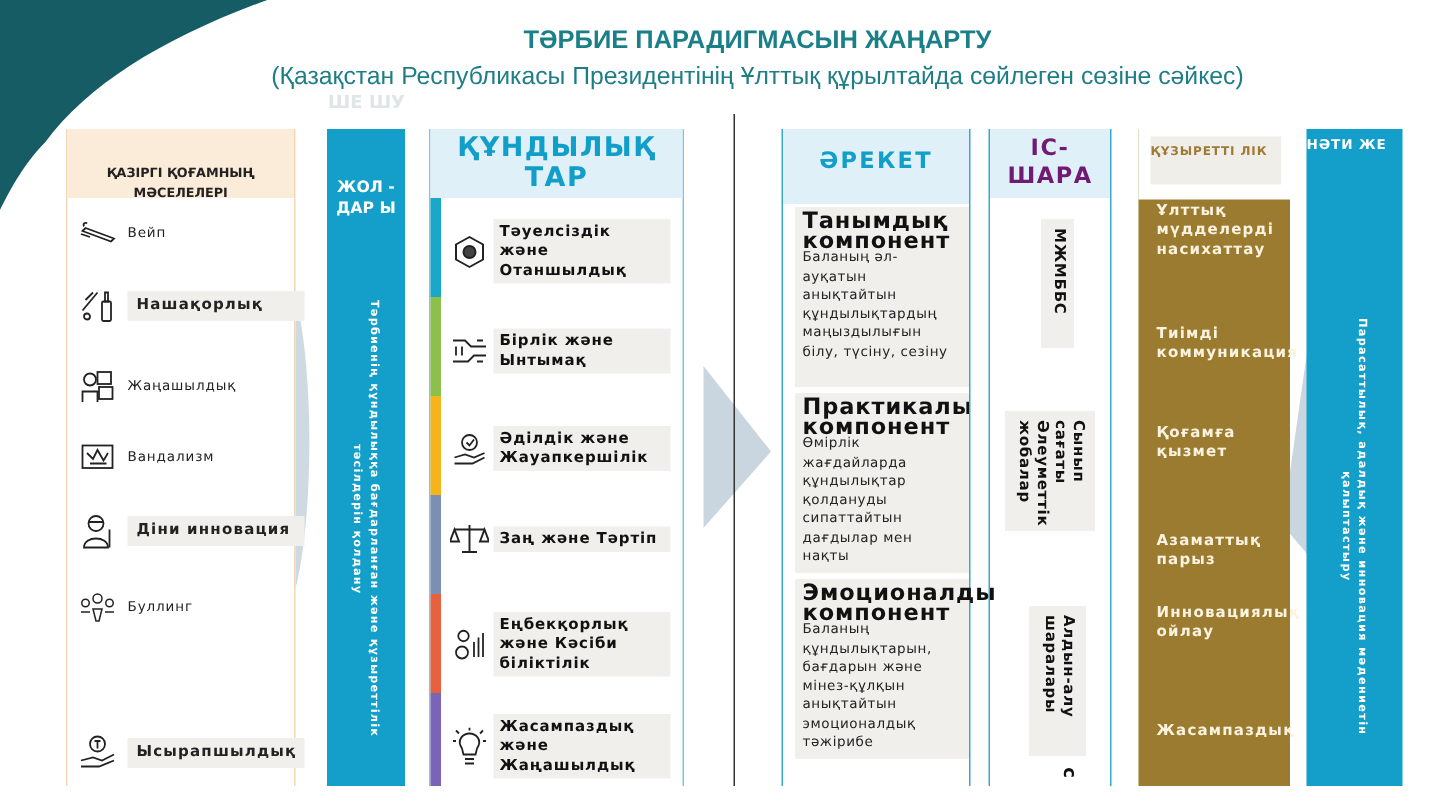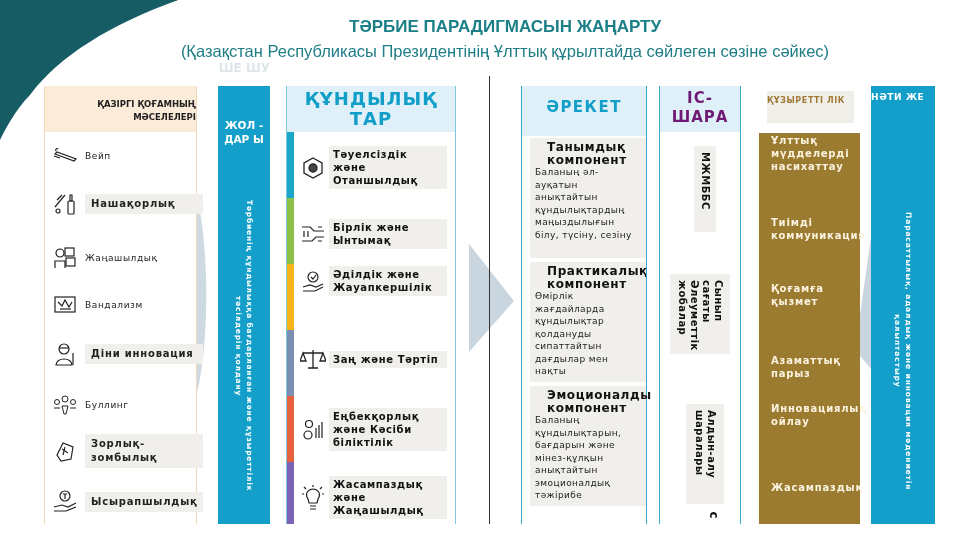--- a/index.html
+++ b/index.html
@@ -12,21 +12,21 @@
     font-family: "Liberation Sans", sans-serif; font-weight: bold; font-size: 17px; color: #1a7f86; }
   .subtitle { position: absolute; top: 42px; left: 0; width: 1010px; text-align: center;
     font-family: "Liberation Sans", sans-serif; font-size: 16.5px; color: #1f7d86; }
 
   .bg-arrow { position: absolute; pointer-events: none; }
 
   
   .col-problems { position: absolute; left: 44px; top: 86px; width: 153px; height: 438px;
     border-left: 1px solid #f2d8b8; border-right: 1px solid #f2d8b8; background: #fff; }
   .col-problems .hdr { height: 46px; background: #fbebd9; font-size: 8.5px; font-weight: bold;
-    text-align: right; padding-top: 12px; line-height: 13px; color: #222; }
+    text-align: center; padding-top: 24px; line-height: 13px; color: #222; }
   .prob { position: absolute; left: 0; width: 175px; display: flex; align-items: center; }
   .prob .ico { width: 40px; display: flex; justify-content: center; }
   .prob .lbl { font-size: 9px; color: #222; letter-spacing: 0.6px; }
   .prob .lbl.box { background: #f0efeb; font-weight: bold; font-size: 10px; padding: 3px 6px;
     line-height: 14px; width: 118px; letter-spacing: 0.8px; }
 
   
   .col-ways { position: absolute; left: 218px; top: 86px; width: 52px; height: 438px; background: #139fc9; }
   .ways-ghost { position: absolute; left: 218px; top: 62px; width: 52px; text-align: right;
     color: #dfe6e8; font-weight: bold; font-size: 12px; line-height: 12px; }
@@ -50,21 +50,21 @@
 
   .divider-line { position: absolute; left: 489px; top: 76px; width: 1px; height: 448px; background: #333; }
 
   
   .col-action { position: absolute; left: 521px; top: 86px; width: 126px; height: 438px;
     border-left: 1px solid #3aa7cb; border-right: 1px solid #3aa7cb; }
   .col-action .hdr { height: 50px; background: #dff0f8; color: #119ec9; font-weight: bold;
     font-size: 15px; text-align: center; line-height: 42px; letter-spacing: 1.5px; }
   .comp { position: absolute; left: 8px; width: 116px; background: #f0efeb; padding: 3px 5px;
     font-size: 9px; line-height: 12.5px; color: #222; letter-spacing: 0.4px; }
-  .comp b { display: block; font-size: 12px; color: #111; letter-spacing: 0.6px; margin-left: 12px; }
+  .comp b { display: block; font-size: 15px; color: #111; letter-spacing: 0.6px; }
 
   
   .col-event { position: absolute; left: 659px; top: 86px; width: 82px; height: 438px;
     border-left: 1px solid #3aa7cb; border-right: 1px solid #3aa7cb; }
   .col-event .hdr { height: 46px; background: #dff0f8; color: #701a75; font-weight: bold;
     font-size: 15px; text-align: center; line-height: 19px; padding-top: 3px; letter-spacing: 1px; }
   .evt { position: absolute; background: #f0efeb; display: flex; align-items: flex-start; justify-content: center; padding-top: 6px; }
   .evt span { writing-mode: vertical-rl; font-size: 10px; font-weight: bold; line-height: 12px; color: #111; letter-spacing: 0.5px; }
   .evt-trail { position: absolute; left: 710px; top: 508px; font-size: 12px; font-weight: bold; transform: rotate(90deg); }
 
@@ -178,32 +178,20 @@
             <circle cx="5" cy="8" r="2.5"></circle>
             <circle cx="21" cy="8" r="2.5"></circle>
             <path d="M10 12 L16 12 L14 20 L12 20 Z"></path>
             <path d="M2 14 L8 14"></path>
             <path d="M18 14 L24 14"></path>
           </g>
         </svg>
     </span>
     <span class="lbl">Буллинг</span>
   </div>
-  <div class="prob" style="top:348px">
-    <span class="ico">
-      <svg width="24" height="24" viewBox="0 0 24 24">
-          <g stroke="#222" fill="none" stroke-width="1.2">
-            <path d="M4 16 L10 4 L20 8 L18 20 L8 22 Z"></path>
-            <path d="M9 10 L15 14"></path>
-            <path d="M12 8 L10 16"></path>
-          </g>
-        </svg>
-    </span>
-    <span class="lbl box">Зорлық-зомбылық</span>
-  </div>
   <div class="prob" style="top:403px">
     <span class="ico">
       <svg width="26" height="26" viewBox="0 0 26 26">
           <g stroke="#222" fill="none" stroke-width="1.2">
             <circle cx="13" cy="7" r="5"></circle>
             <path d="M11 5 L15 5 M13 5 L13 10"></path>
             <path d="M2 18 L10 16 L16 18 L24 14"></path>
             <path d="M2 22 L14 22 L24 18"></path>
           </g>
         </svg>
@@ -246,21 +234,21 @@
           <g stroke="#222" fill="none" stroke-width="1.2">
             <path d="M2 4 L10 4 L14 8 L24 8"></path>
             <path d="M2 18 L12 18 L16 14 L24 14"></path>
             <path d="M4 8 L4 14 M8 8 L8 14"></path>
             <path d="M18 4 L22 4 M18 18 L22 18"></path>
           </g>
         </svg>
     </span>
     <span class="lbl">Бірлік және Ынтымақ</span>
   </div>
-  <div class="val" style="top:180px">
+  <div class="val" style="top:198px">
     <span class="ico">
       <svg width="24" height="24" viewBox="0 0 24 24">
           <g stroke="#222" fill="none" stroke-width="1.2">
             <circle cx="12" cy="8" r="5"></circle>
             <path d="M10 8 L12 10 L15 6"></path>
             <path d="M2 18 L9 16 L15 18 L22 15"></path>
             <path d="M2 22 L14 22 L22 18"></path>
           </g>
         </svg>
     </span>

